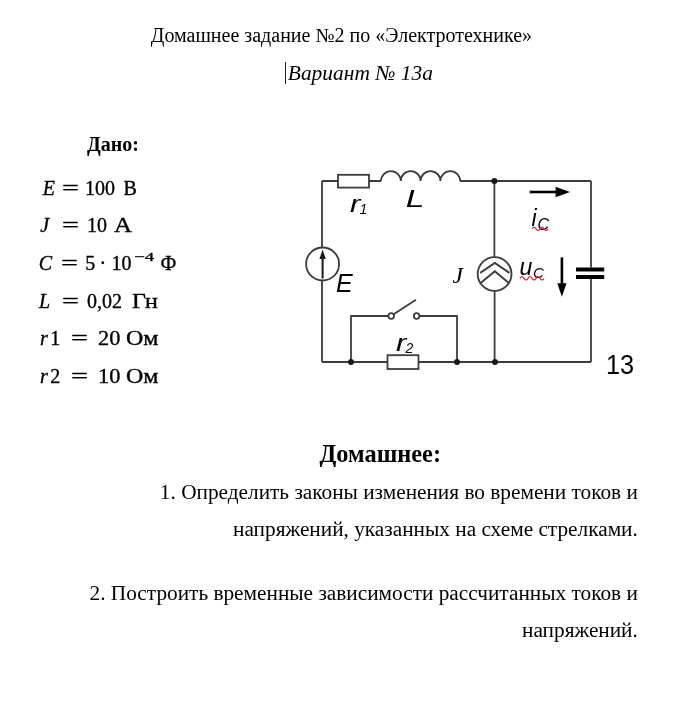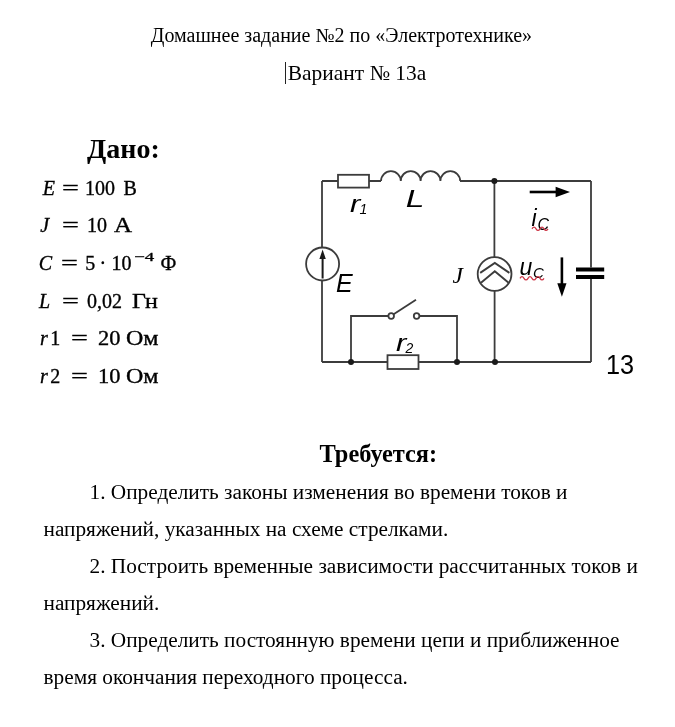--- a/index.html
+++ b/index.html
@@ -9,24 +9,24 @@
   .eq{font-size:20px;line-height:normal;height:26px;-webkit-text-stroke:0.35px #000;}
   .eq span{position:absolute;top:0;line-height:normal;}
   .eq .es{transform:scaleX(1.5);transform-origin:0 50%;}
   .sx12{transform:scaleX(1.2);transform-origin:0 50%;}
   .sx112{transform:scaleX(1.12);transform-origin:0 50%;}
 </style>
 </head>
 <body>
 
   <div class="abs" style="left:150.8px;top:23.8px;font-size:20px;line-height:normal;">Домашнее задание №2 по «Электротехнике»</div>
-  <div class="abs" style="left:287.8px;top:60.8px;font-size:21.45px;line-height:normal;">Вариант № 13а</div>
+  <div class="abs" style="left:287.8px;top:60.8px;font-size:21.45px;line-height:normal;font-style:italic;">Вариант № 13а</div>
   <div class="abs" style="left:285.3px;top:62.1px;width:1.2px;height:22px;background:#222;"></div>
 
-  <div class="abs" style="left:87px;top:132.5px;font-size:28px;line-height:normal;font-weight:bold;">Дано:</div>
+  <div class="abs" style="left:87px;top:132.5px;font-size:20px;line-height:normal;font-weight:bold;">Дано:</div>
 
   <div class="abs eq" style="left:0;top:176.8px;">
     <span style="left:42.8px"><i>E</i></span>
     <span class="es" style="left:62.1px">=</span>
     <span style="left:85px">100</span>
     <span style="left:123.5px">В</span>
   </div>
   <div class="abs eq" style="left:0;top:214.4px;">
     <span style="left:40.3px"><i>J</i></span>
     <span class="es" style="left:62.1px">=</span>
@@ -132,19 +132,18 @@
       <text x="405.5" y="353" font-size="14" font-style="italic">2</text>
       <text font-size="27.5" transform="translate(606,374) scale(0.92,1)">13</text>
     </g>
 
     <g fill="none" stroke="#cc3344" stroke-width="1.25">
       <path d="M532,228.8 q2,-3.2 4,0 t4,0 t4,0 t4,0"></path>
       <path d="M520,278.3 q2,-3.2 4,0 t4,0 t4,0 t4,0 t4,0 t4,0"></path>
     </g>
   </svg>
 
-  <div class="abs" style="left:319.5px;top:440.1px;font-size:24.4px;line-height:normal;font-weight:bold;">Требуется:</div>
+  <div class="abs" style="left:319.5px;top:440.1px;font-size:24.4px;line-height:normal;font-weight:bold;">Домашнее:</div>
 
-  <div class="abs" style="left:43.5px;top:473.5px;font-size:21.3px;line-height:37.1px;">
+  <div class="abs" style="left:43.5px;top:473.5px;font-size:21.3px;line-height:37.1px;text-align:right;">
     <div style="text-indent:46px;">1. Определить законы изменения во времени токов и<br>напряжений, указанных на схеме стрелками.</div>
-    <div style="text-indent:46px;">2. Построить временные зависимости рассчитанных токов и<br>напряжений.</div>
-    <div style="text-indent:46px;">3. Определить постоянную времени цепи и приближенное<br>время окончания переходного процесса.</div>
+    <div style="text-indent:46px;margin-top:27px;">2. Построить временные зависимости рассчитанных токов и<br>напряжений.</div>
   </div>
 
 </body></html>

